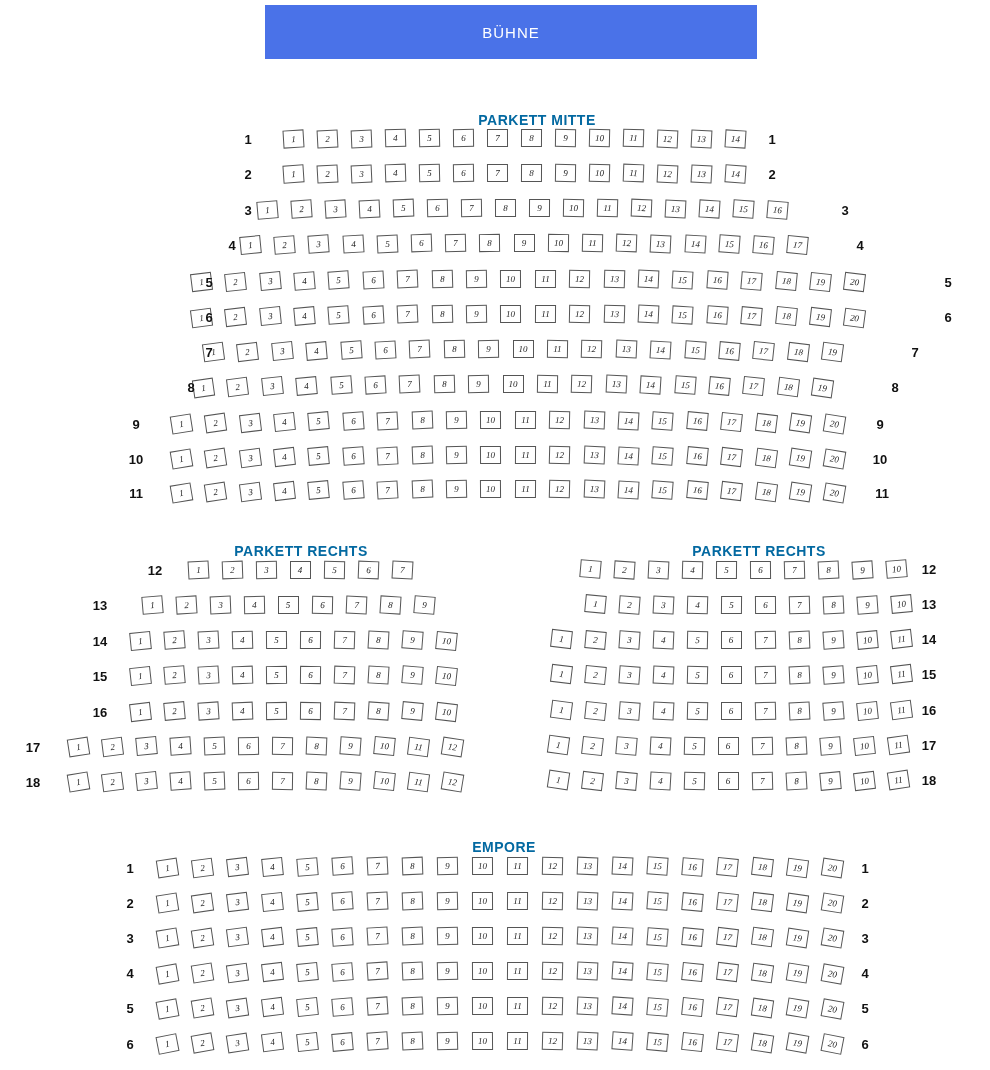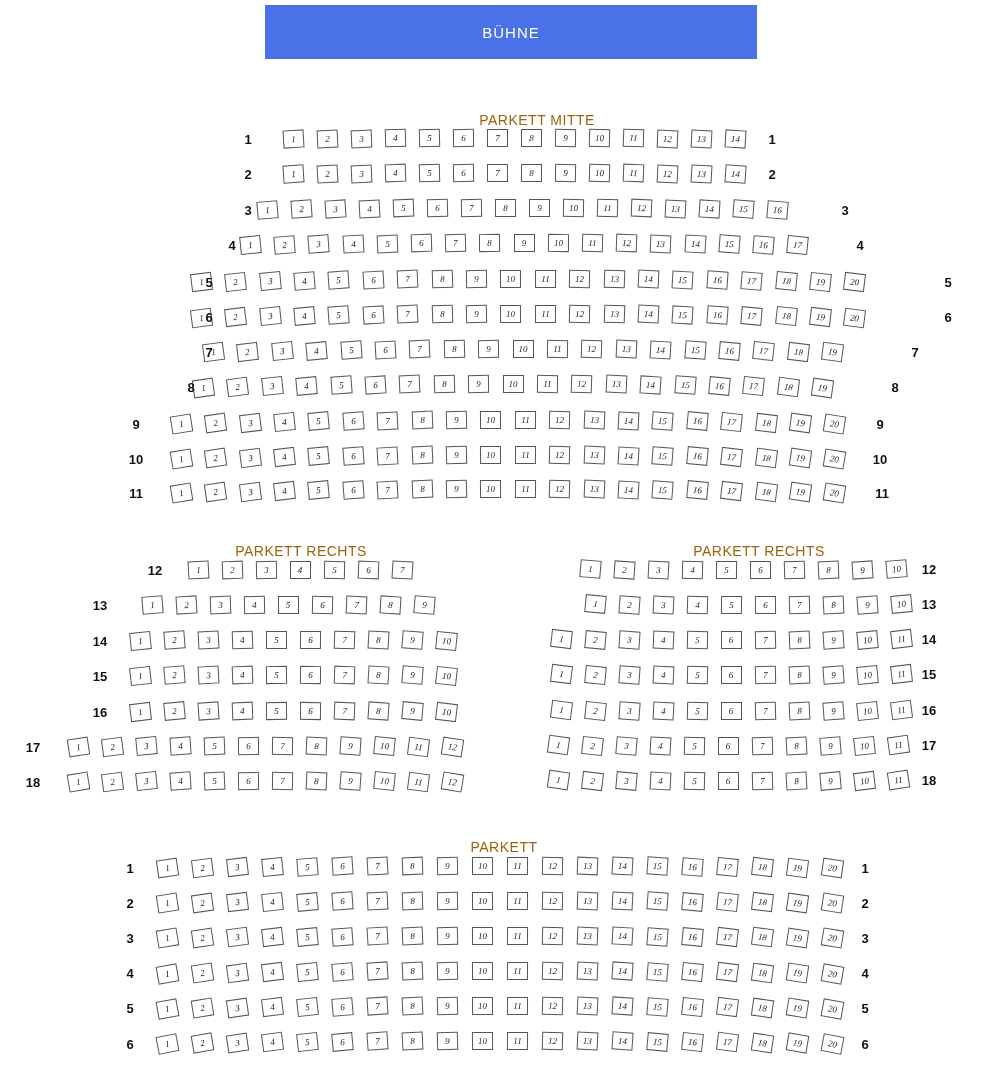--- a/index.html
+++ b/index.html
@@ -24,22 +24,22 @@
     color: #ffffff;
     font-size: 15px;
     letter-spacing: 1px;
     display: flex;
     align-items: center;
     justify-content: center;
   }
   .section-title {
     position: absolute;
     font-size: 14px;
-    font-weight: normal;
-    color: #a16207;
+    font-weight: bold;
+    color: #0369a1;
     letter-spacing: 0.5px;
     white-space: nowrap;
     transform: translateX(-50%);
   }
   .row-label {
     position: absolute;
     font-size: 13px;
     font-weight: bold;
     color: #111111;
     white-space: nowrap;
@@ -446,21 +446,21 @@
     <div class="seat" style="left: 615.5px; top: 771.73px; transform: rotate(5.1deg);">3</div>
     <div class="seat" style="left: 649.5px; top: 771.88px; transform: rotate(3.4deg);">4</div>
     <div class="seat" style="left: 683.5px; top: 771.97px; transform: rotate(1.7deg);">5</div>
     <div class="seat" style="left: 717.5px; top: 772px; transform: rotate(0deg);">6</div>
     <div class="seat" style="left: 751.5px; top: 771.97px; transform: rotate(-1.7deg);">7</div>
     <div class="seat" style="left: 785.5px; top: 771.88px; transform: rotate(-3.4deg);">8</div>
     <div class="seat" style="left: 819.5px; top: 771.73px; transform: rotate(-5.1deg);">9</div>
     <div class="seat" style="left: 853.5px; top: 771.52px; transform: rotate(-6.8deg);">10</div>
     <div class="seat" style="left: 887.5px; top: 771.25px; transform: rotate(-8.5deg);">11</div>
     <div class="row-label" style="left: 929px; top: 780.31px;">18</div>
-    <div class="section-title" style="left: 504px; top: 839px;">PARKETT</div>
+    <div class="section-title" style="left: 504px; top: 839px;">EMPORE</div>
     <div class="seat" style="left: 157px; top: 858.986px; transform: rotate(-8.55deg);">1</div>
     <div class="seat" style="left: 192px; top: 858.59px; transform: rotate(-7.65deg);">2</div>
     <div class="seat" style="left: 227px; top: 858.237px; transform: rotate(-6.75deg);">3</div>
     <div class="seat" style="left: 262px; top: 857.929px; transform: rotate(-5.85deg);">4</div>
     <div class="seat" style="left: 297px; top: 857.665px; transform: rotate(-4.95deg);">5</div>
     <div class="seat" style="left: 332px; top: 857.446px; transform: rotate(-4.05deg);">6</div>
     <div class="seat" style="left: 367px; top: 857.269px; transform: rotate(-3.15deg);">7</div>
     <div class="seat" style="left: 402px; top: 857.138px; transform: rotate(-2.25deg);">8</div>
     <div class="seat" style="left: 437px; top: 857.049px; transform: rotate(-1.35deg);">9</div>
     <div class="seat" style="left: 472px; top: 857.005px; transform: rotate(-0.45deg);">10</div>

